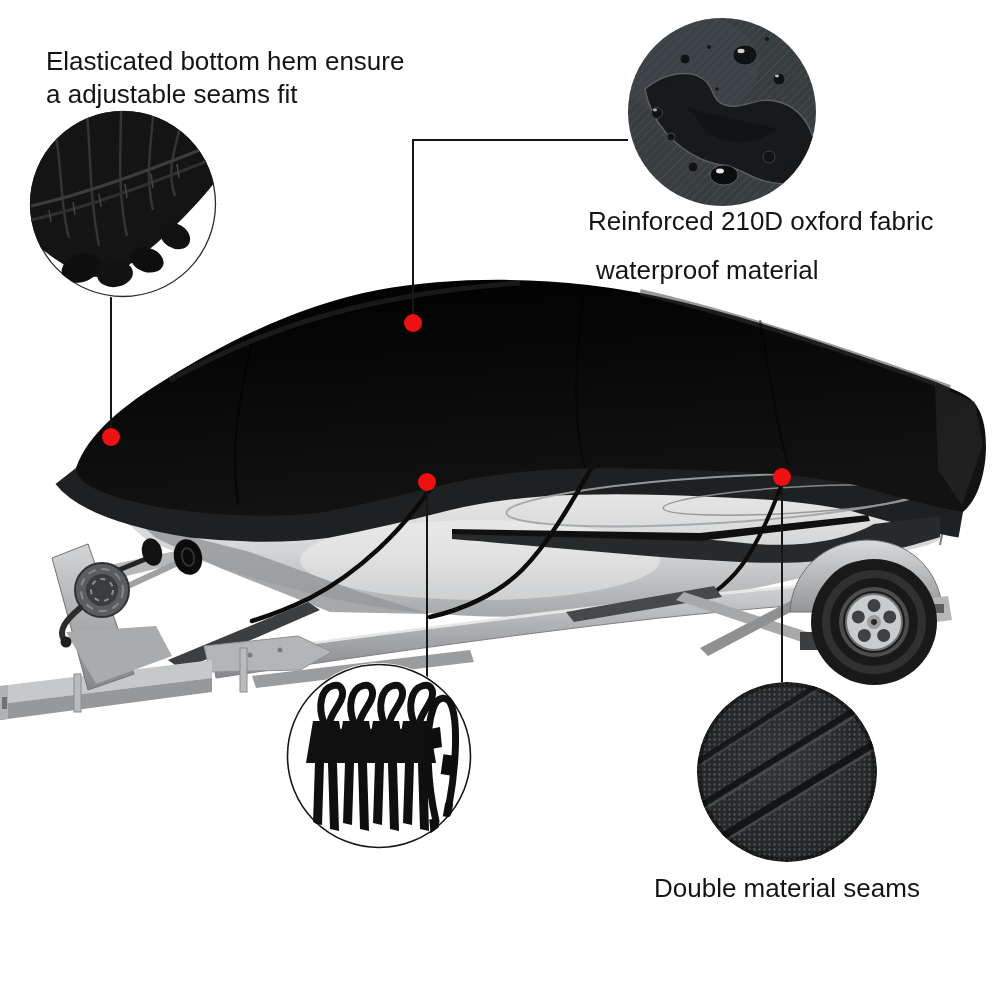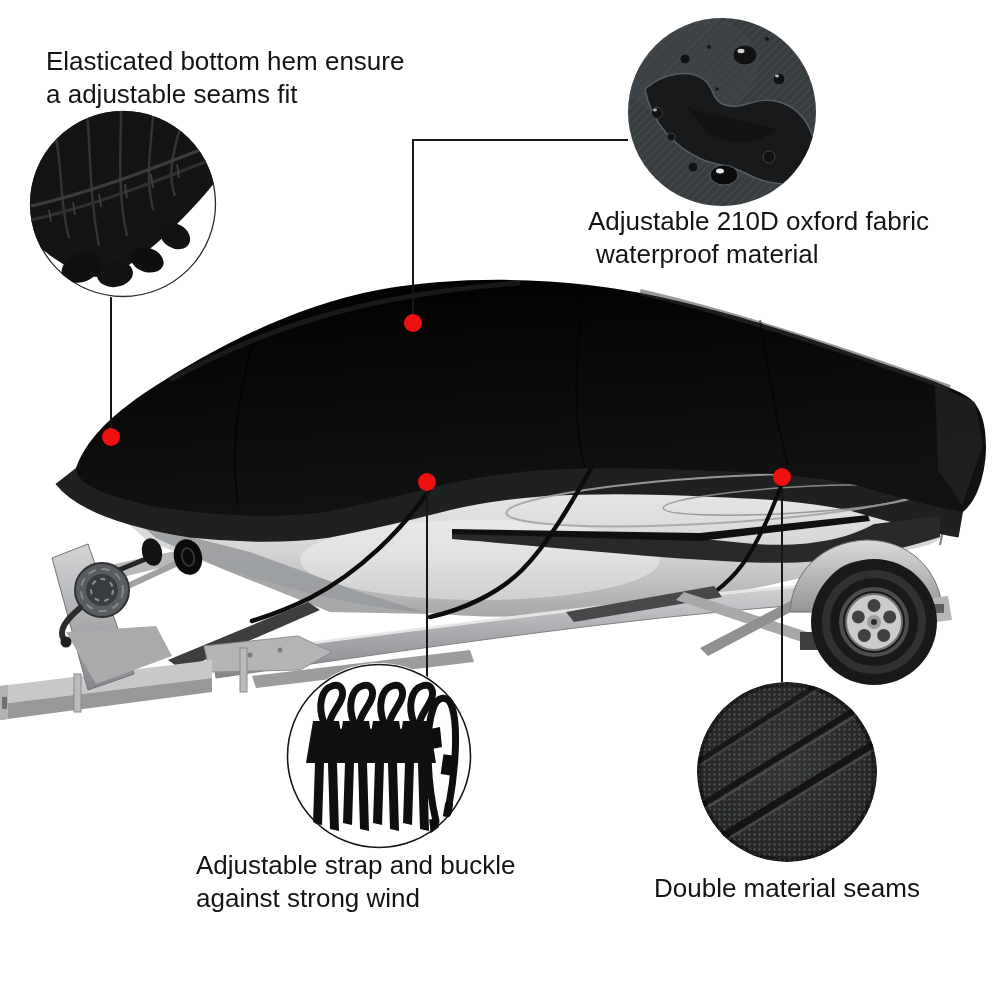--- a/index.html
+++ b/index.html
@@ -6,21 +6,21 @@
   .stage{position:relative;width:1000px;height:1000px;background:#ffffff;overflow:hidden;
          font-family:"Liberation Sans", sans-serif;padding-left:20px;}
   .scene{position:absolute;left:0;top:0;width:1000px;height:1000px;}
   .cline{position:absolute;background:#161616;z-index:20;}
   .dot{position:absolute;width:18px;height:18px;border-radius:50%;
        background:var(--marker-color,#ee1111);z-index:40;}
   .inset{position:absolute;border-radius:50%;overflow:hidden;z-index:30;background:#fff;}
   .inset svg{display:block;}
   .cap{position:absolute;color:#141414;font-size:26px;line-height:33px;
        letter-spacing:0px;white-space:nowrap;z-index:50;}
-  .cap .ind{padding-left:8px;}
+  .cap .ind{padding-left:8px;margin-top:16px;}
 </style>
 </head>
 <body>
 
 <div class="stage">
 
   <svg class="scene" viewBox="0 0 1000 1000">
     <defs>
       <linearGradient id="hullGrad" x1="0" y1="0" x2="0" y2="1">
         <stop offset="0" stop-color="#ececed"></stop>
@@ -319,26 +319,22 @@
   <div class="dot" style="left:404px;top:314px;"></div>
   <div class="dot" style="left:418px;top:473px;"></div>
   <div class="dot" style="left:773px;top:468px;"></div>
 
   <div class="cap" style="left:46px;top:45px;">
     <div>Elasticated bottom hem ensure</div>
     <div>a adjustable seams fit</div>
   </div>
 
   <div class="cap" style="left:588px;top:205px;">
-    <div>Adjustable 210D oxford fabric</div>
+    <div>Reinforced 210D oxford fabric</div>
     <div class="ind">waterproof material</div>
   </div>
 
-  <div class="cap" style="left:196px;top:849px;">
-    <div>Adjustable strap and buckle</div>
-    <div>against strong wind</div>
-  </div>
 
   <div class="cap" style="left:654px;top:872px;">
     <div>Double material seams</div>
   </div>
 
 </div>
 
 </body></html>

